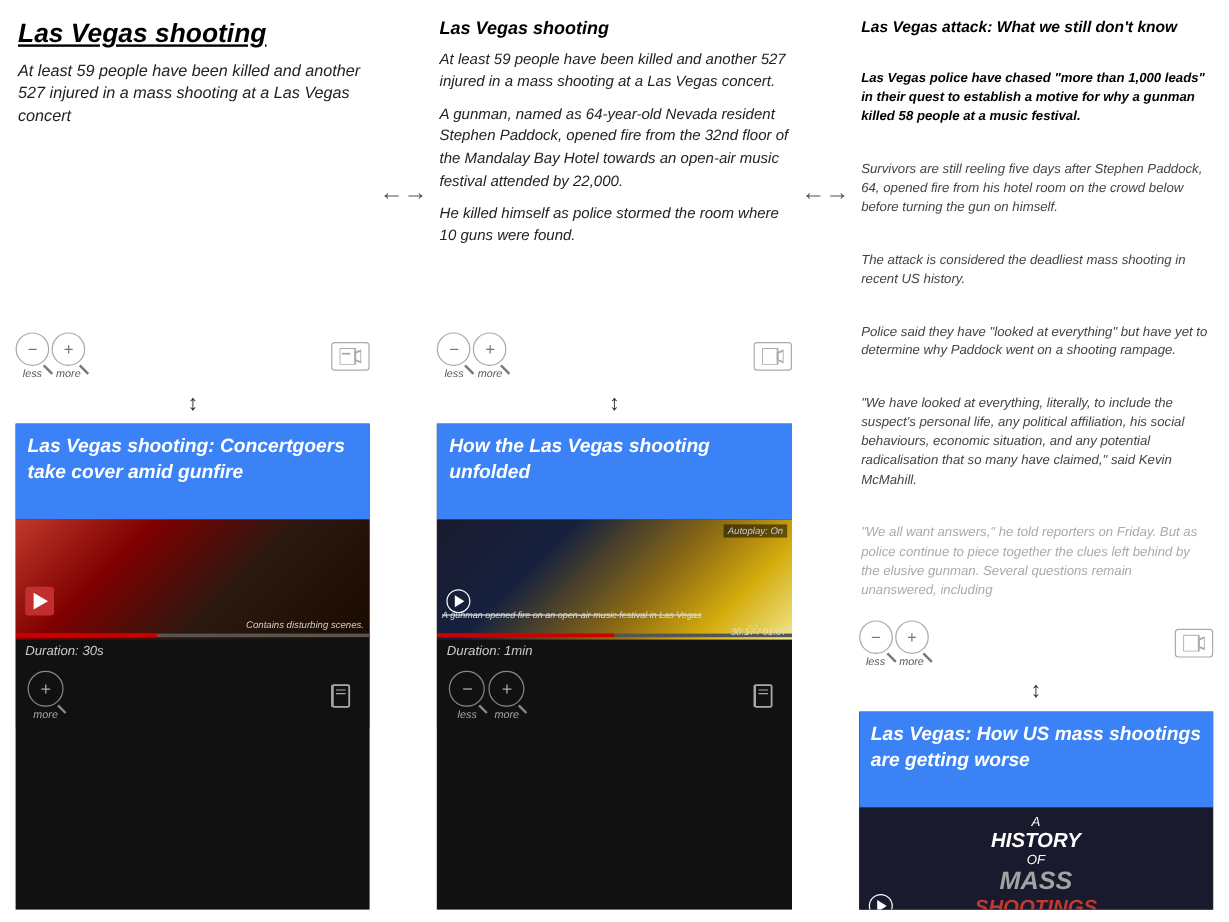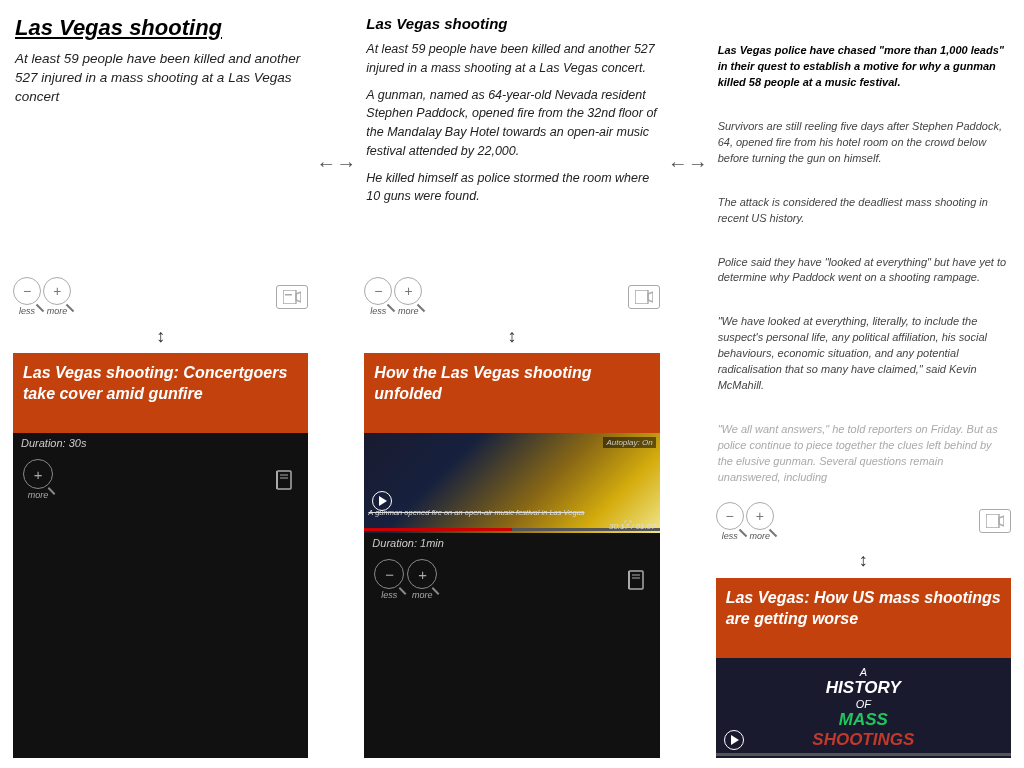--- a/index.html
+++ b/index.html
@@ -169,21 +169,21 @@
     
     .video-card {
       background: #111;
       color: #fff;
       border-radius: 0;
       overflow: hidden;
       flex: 1;
     }
 
     .video-card-title {
-      background: #c2410c;
+      background: #3b82f6;
       color: #fff;
       padding: 10px 10px 8px 10px;
       font-size: 16px;
       font-weight: bold;
       line-height: 1.3;
       min-height: 80px;
     }
 
     .video-thumb {
       width: 100%;
@@ -383,20 +383,29 @@
           </svg>
       </div>
     </div>
 
     <div class="down-arrow-row">
       <span class="down-arrow">↕</span>
     </div>
 
     <div class="video-card">
       <div class="video-card-title">Las Vegas shooting: Concertgoers take cover amid gunfire</div>
+      <div class="video-thumb video-thumb-1">
+        <div class="play-btn">
+          <div class="play-triangle"></div>
+        </div>
+        <span class="disturbing-label">Contains disturbing scenes.</span>
+        <div class="progress-bar-row">
+          <div class="progress-fill"></div>
+        </div>
+      </div>
       <div class="duration-text">Duration: 30s</div>
       <div class="bottom-controls">
         <div class="bottom-zoom-controls">
           <div class="bottom-zoom-btn">
             <div class="bottom-zoom-circle">+</div>
             <span class="bottom-zoom-label">more</span>
           </div>
         </div>
         <div class="book-icon">
           <svg width="22" height="22" viewBox="0 0 22 22">
@@ -482,20 +491,21 @@
       </div>
     </div>
   </div>
 
   <div style="display:flex; flex-direction:column; align-items:center; justify-content:flex-start; width:40px; padding-top:140px;">
     <span style="font-size:20px; color:#555;">←→</span>
   </div>
 
   <div class="column">
     <div class="top-text col3-top">
+      <h2>Las Vegas attack: What we still don't know</h2>
       <p class="bold">Las Vegas police have chased "more than 1,000 leads" in their quest to establish a motive for why a gunman killed 58 people at a music festival.</p>
       <p>Survivors are still reeling five days after Stephen Paddock, 64, opened fire from his hotel room on the crowd below before turning the gun on himself.</p>
       <p>The attack is considered the deadliest mass shooting in recent US history.</p>
       <p>Police said they have "looked at everything" but have yet to determine why Paddock went on a shooting rampage.</p>
       <p>"We have looked at everything, literally, to include the suspect's personal life, any political affiliation, his social behaviours, economic situation, and any potential radicalisation that so many have claimed," said Kevin McMahill.</p>
       <p class="faded">"We all want answers," he told reporters on Friday. But as police continue to piece together the clues left behind by the elusive gunman. Several questions remain unanswered, including</p>
     </div>
 
     <div class="controls-row">
       <div class="zoom-controls">
@@ -520,21 +530,21 @@
       <span class="down-arrow">↕</span>
     </div>
 
     <div class="video-card">
       <div class="video-card-title">Las Vegas: How US mass shootings are getting worse</div>
       <div class="video-thumb" style="background:#1a1a2e; position:relative;">
         <div style="position:absolute;top:0;left:0;right:0;bottom:0;display:flex;flex-direction:column;align-items:center;justify-content:center;">
           <div style="font-size:11px;color:#fff;text-align:center;">A</div>
           <div style="font-size:17px;font-weight:900;color:#fff;text-align:center;">HISTORY</div>
           <div style="font-size:11px;color:#fff;text-align:center;">OF</div>
-          <div style="font-size:17px;font-weight:900;color:#22c55e;text-align:center;">MASS</div>
+          <div style="font-size:21px;font-weight:900;color:#a3a3a3;text-align:center;">MASS</div>
           <div style="font-size:17px;font-weight:900;color:#c0392b;text-align:right;">SHOOTINGS</div>
         </div>
         <div class="video-play-btn-2" style="left:8px;bottom:8px;position:absolute;">
           <div class="play-tri-small"></div>
         </div>
         <div class="progress-bar-row">
           <div style="height:100%;background:#cc0000;width:0%;"></div>
         </div>
       </div>
       <div class="duration-text">Duration: 2min30s</div>

